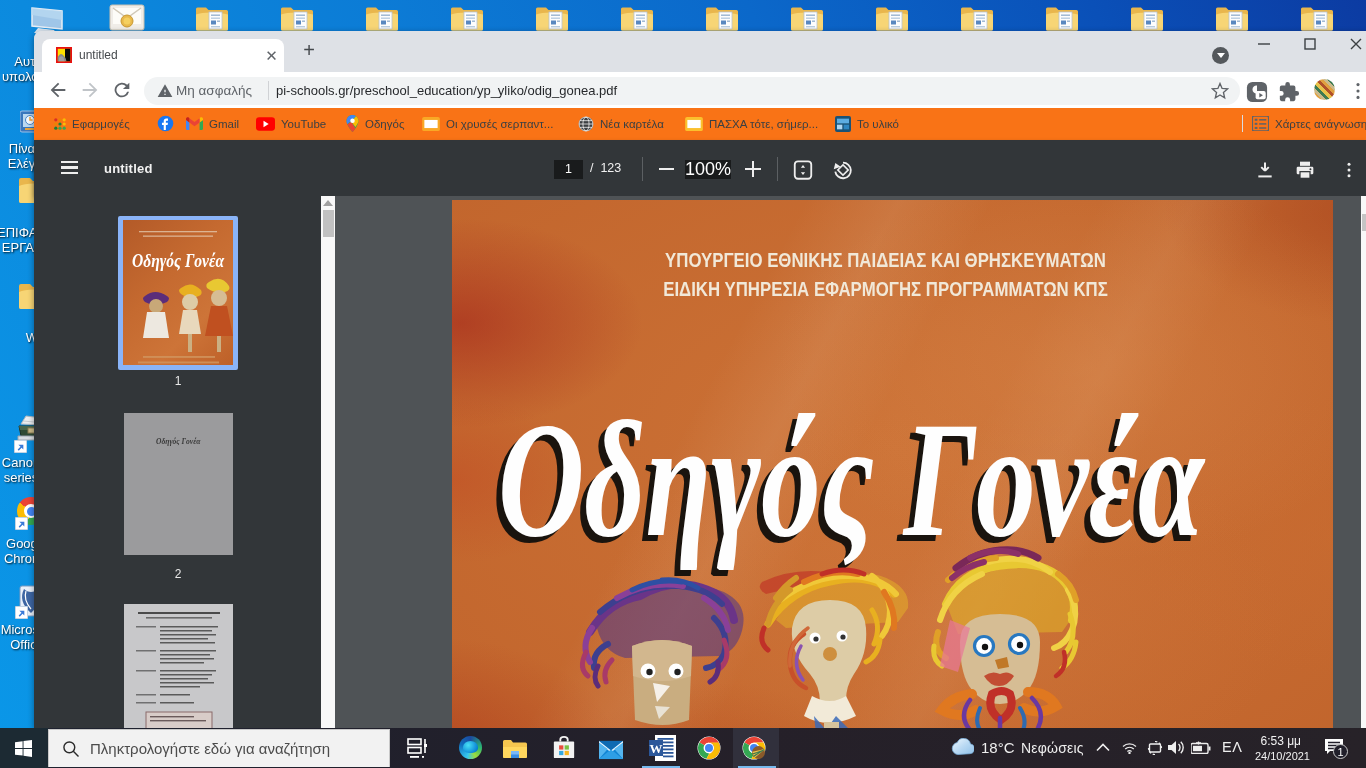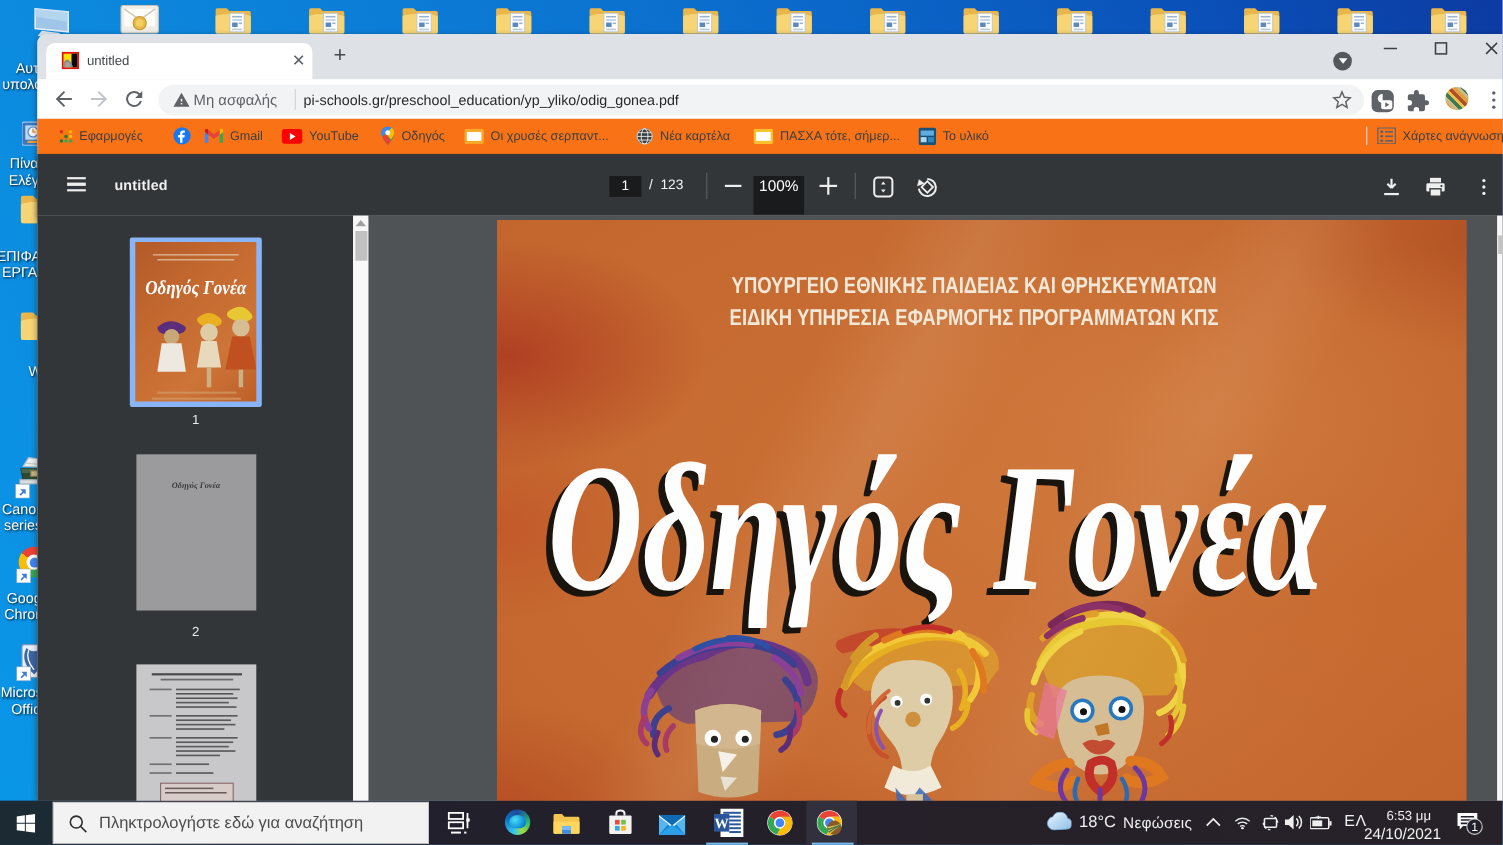--- a/index.html
+++ b/index.html
@@ -29,21 +29,21 @@
 .bk{position:absolute;top:0;height:31px;display:flex;align-items:center;gap:6px;white-space:nowrap}
 
 #pbar{position:absolute;left:0;top:109px;right:0;height:56px;background:#323639;color:#f1f1f1;box-shadow:0 2px 4px rgba(0,0,0,.35)}
 #pbar .ham{position:absolute;left:27px;top:21px;width:17px;height:13px;border-top:2.5px solid #eee;border-bottom:2.5px solid #eee}
 #pbar .ham:after{content:"";position:absolute;left:0;top:3px;width:17px;height:2.5px;background:#eee}
 #pbar .doc{position:absolute;left:70px;top:21px;font-size:13px;font-weight:bold;letter-spacing:.2px}
 #pbar .pgbox{position:absolute;left:520px;top:20px;width:29px;height:19px;background:#191b1c;color:#fff;font-size:12.5px;text-align:center;line-height:19px}
 #pbar .pgtot{position:absolute;left:556px;top:21px;font-size:12.5px}
 #pbar .vsep{position:absolute;top:17px;width:1px;height:24px;background:#5c6063}
 #pbar .minus{position:absolute;left:625px;top:28px;width:15px;height:2px;background:#eee}
-#pbar .zbox{position:absolute;left:651px;top:20px;width:46px;height:35px;background:#191b1c;color:#fff;font-size:14px;text-align:center;line-height:19px}
+#pbar .zbox{position:absolute;left:651px;top:20px;width:46px;height:19px;background:#191b1c;color:#fff;font-size:18px;text-align:center;line-height:19px}
 #pbar .plus{position:absolute;left:711px;top:21px;width:16px;height:16px}
 #pbar .plus:before{content:"";position:absolute;left:0;top:7px;width:16px;height:2px;background:#eee}
 #pbar .plus:after{content:"";position:absolute;left:7px;top:0;width:2px;height:16px;background:#eee}
 
 #side{position:absolute;left:0;top:165px;width:287px;bottom:0;background:#323639}
 #sscroll{position:absolute;left:287px;top:165px;width:14px;bottom:0;background:#f8f8f8}
 #sscroll .th{position:absolute;left:1.5px;top:14px;width:11px;height:27px;background:#c1c1c1}
 #view{position:absolute;left:301px;top:165px;right:0;bottom:0;background:#4f5356;overflow:hidden}
 #vscroll{position:absolute;right:0;top:165px;width:5px;bottom:0;background:#f8f8f8}
 #vscroll .th{position:absolute;left:0.5px;top:18px;width:4px;height:17px;background:#c4c4c4}
@@ -788,21 +788,21 @@
         <path d="M10.5 4 a4.8 4.8 0 0 1 0 7 M12.8 1.8 a8 8 0 0 1 0 11.4" fill="none" stroke="#eee" stroke-width="1.4"></path>
       </svg>
     <svg style="position:absolute;left:1191px;top:13px" width="21" height="13" viewBox="0 0 21 13">
         <rect x="0" y="2.5" width="17" height="10" rx="1.5" fill="none" stroke="#eee" stroke-width="1.4"></rect>
         <rect x="17.5" y="5.5" width="2" height="4" fill="#eee"></rect>
         <rect x="2" y="4.8" width="9" height="5.4" fill="#eee"></rect>
         <path d="M7.5 0.5 v3 M5 2 h5" stroke="#eee" stroke-width="1.3"></path>
       </svg>
     <div style="position:absolute;left:1222px;top:11px;font-size:14.5px;letter-spacing:.5px">ΕΛ</div>
     <div style="position:absolute;left:1221px;top:6px;font-size:12px;color:#f2f2f2;text-align:right;width:80px">6:53 μμ</div>
-    <div style="position:absolute;left:1220px;top:22px;font-size:14px;color:#f2f2f2;text-align:right;width:90px">24/10/2021</div>
+    <div style="position:absolute;left:1220px;top:22px;font-size:11px;color:#f2f2f2;text-align:right;width:90px">24/10/2021</div>
     <svg style="position:absolute;left:1324px;top:10px" width="20" height="19" viewBox="0 0 20 19">
         <path d="M1 1 h18 v12 h-13 l-3 3 v-3 h-2 Z" fill="#fdfdfd"></path>
         <g stroke="#211f2a" stroke-width="1.5">
           <line x1="4" y1="4.5" x2="16" y2="4.5"></line>
           <line x1="4" y1="7.5" x2="16" y2="7.5"></line>
           <line x1="4" y1="10.5" x2="12" y2="10.5"></line>
         </g>
       </svg>
     <div style="position:absolute;left:1333px;top:16px;width:15px;height:15px;border-radius:50%;border:1.5px solid #c8c8c8;background:#211f2a;color:#fff;font-size:11px;text-align:center;line-height:15px">1</div>
   </div>

